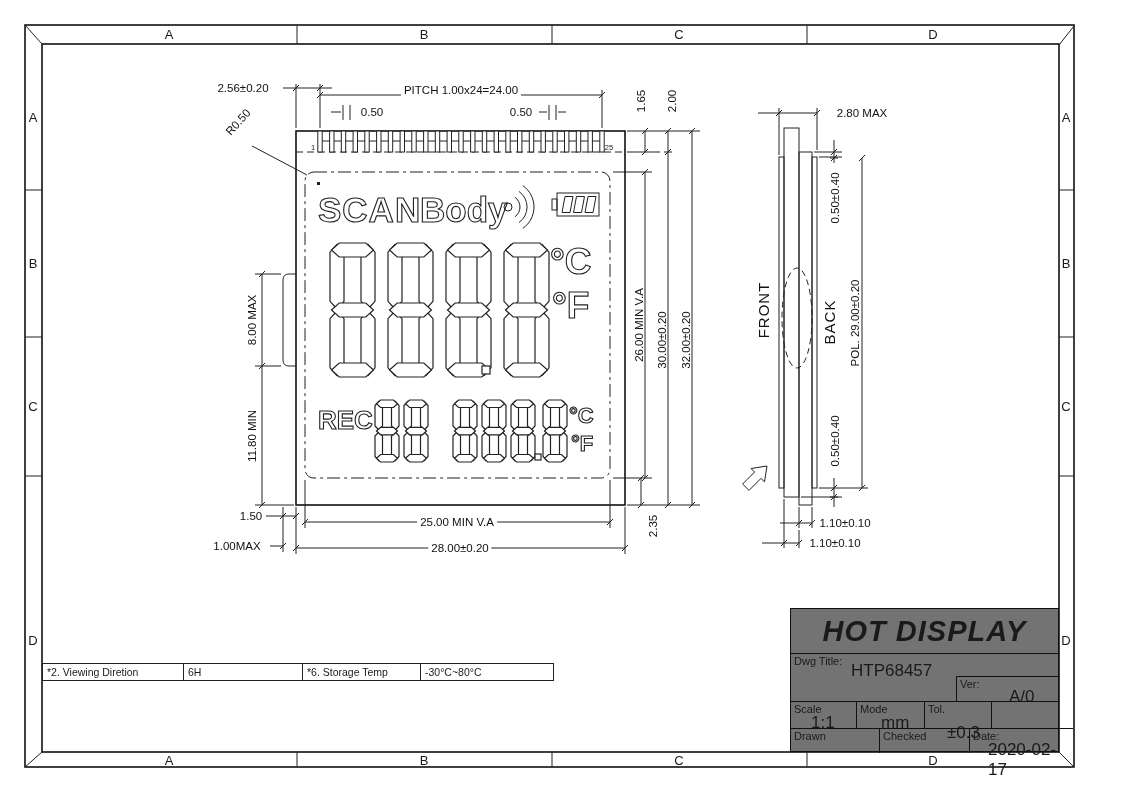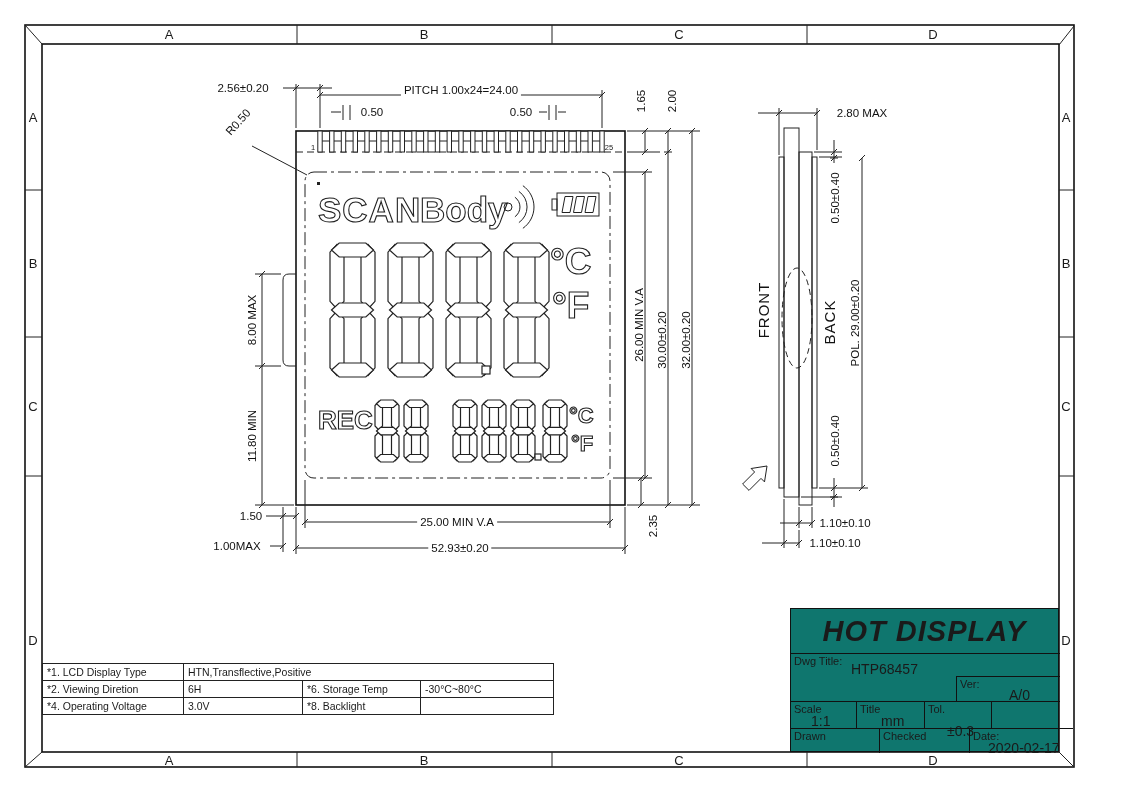--- a/index.html
+++ b/index.html
@@ -13,24 +13,24 @@
   .outline-txt{fill:#fff;stroke:#222;stroke-width:1.1;font-family:"Liberation Sans",sans-serif;font-weight:bold;}
   .lab{position:absolute;font-size:11.5px;white-space:nowrap;color:#111;}
   .c{transform:translate(-50%,-50%);}
   .r{transform:translate(-50%,-50%) rotate(-90deg);}
   .rr{transform:translate(-50%,-50%) rotate(-48deg);}
   .m{background:#fff;padding:0 3px;}
   .pinlab{position:absolute;font-size:7.5px;transform:translate(-50%,-50%);}
   .zlab{position:absolute;font-size:13px;transform:translate(-50%,-50%);}
   .big15{font-size:15px;letter-spacing:1px;}
   
-  #titleblock{position:absolute;left:790px;top:608px;width:269px;height:144px;border:1.7px solid #111;box-sizing:border-box;background:#0f766e;}
+  #titleblock{position:absolute;left:790px;top:608px;width:269px;height:144px;border:1.7px solid #111;box-sizing:border-box;background:#737373;}
   .tb-cell{position:absolute;box-sizing:border-box;border-left:1.2px solid #111;border-top:1.2px solid #111;}
   .tb-lab{position:absolute;left:3px;top:1px;font-size:11px;}
-  .tb-val{position:absolute;font-size:14px;text-align:right;}
+  .tb-val{position:absolute;font-size:17px;}
   #tb-company{position:absolute;left:0;top:0;width:100%;height:44px;display:flex;align-items:center;justify-content:center;
               font-size:29px;font-weight:bold;font-style:italic;letter-spacing:1px;}
   
   #spec{position:absolute;left:42px;top:663px;border-collapse:collapse;background:#fff;}
   #spec td{border:1.2px solid #222;font-size:10.5px;height:16px;padding:0 0 0 4px;white-space:nowrap;}
 </style>
 </head>
 <body>
 
 <div id="sheet">
@@ -325,21 +325,21 @@
   <span class="lab r" style="left:641px;top:101px">1.65</span>
   <span class="lab r" style="left:672px;top:101px">2.00</span>
   <span class="lab r" style="left:252px;top:320px">8.00 MAX</span>
   <span class="lab r" style="left:252px;top:436px">11.80 MIN</span>
   <span class="lab r" style="left:639px;top:325px">26.00 MIN V.A</span>
   <span class="lab r" style="left:662px;top:340px">30.00±0.20</span>
   <span class="lab r" style="left:686px;top:340px">32.00±0.20</span>
   <span class="lab c" style="left:251px;top:516px">1.50</span>
   <span class="lab c" style="left:237px;top:546px">1.00MAX</span>
   <span class="lab c m" style="left:457px;top:522px">25.00 MIN V.A</span>
-  <span class="lab c m" style="left:460px;top:548px">52.93±0.20</span>
+  <span class="lab c m" style="left:460px;top:548px">28.00±0.20</span>
   <span class="lab r" style="left:653px;top:526px">2.35</span>
 
   <span class="lab c" style="left:862px;top:113px">2.80 MAX</span>
   <span class="lab r" style="left:835px;top:198px">0.50±0.40</span>
   <span class="lab r" style="left:855px;top:323px">POL. 29.00±0.20</span>
   <span class="lab r" style="left:835px;top:441px">0.50±0.40</span>
   <span class="lab c" style="left:845px;top:523px">1.10±0.10</span>
   <span class="lab c" style="left:835px;top:543px">1.10±0.10</span>
   <span class="lab r big15" style="left:763px;top:310px">FRONT</span>
   <span class="lab r big15" style="left:829px;top:322px">BACK</span>
@@ -352,21 +352,21 @@
     </div>
     <div class="tb-cell" style="left:165px;top:67px;width:104px;height:25px">
       <span class="tb-lab">Ver:</span>
       <span class="tb-val" style="left:52px;top:10px">A/0</span>
     </div>
     <div class="tb-cell" style="left:0;top:92px;width:65px;height:27px;border-left:none">
       <span class="tb-lab">Scale</span>
       <span class="tb-val" style="left:20px;top:11px">1:1</span>
     </div>
     <div class="tb-cell" style="left:65px;top:92px;width:68px;height:27px">
-      <span class="tb-lab">Title</span>
+      <span class="tb-lab">Mode</span>
       <span class="tb-val" style="left:24px;top:11px">mm</span>
     </div>
     <div class="tb-cell" style="left:133px;top:92px;width:67px;height:27px">
       <span class="tb-lab">Tol.</span>
       <span class="tb-val" style="left:22px;top:21px">±0.3</span>
     </div>
     <div class="tb-cell" style="left:200px;top:92px;width:69px;height:27px"></div>
     <div class="tb-cell" style="left:0;top:119px;width:88px;height:25px;border-left:none">
       <span class="tb-lab">Drawn</span>
     </div>
@@ -380,31 +380,21 @@
   </div>
 
   <table id="spec">
     <colgroup>
         <col style="width:141px">
         <col style="width:119px">
         <col style="width:118px">
         <col style="width:133px">
       </colgroup>
     <tbody>
-        <tr>
-      <td>*1. LCD Display Type</td>
-      <td colspan="3">HTN,Transflective,Positive</td>
-    </tr>
     <tr>
       <td>*2. Viewing Diretion</td>
       <td>6H</td>
       <td>*6. Storage Temp</td>
       <td>-30°C~80°C</td>
     </tr>
-    <tr>
-      <td>*4. Operating Voltage</td>
-      <td>3.0V</td>
-      <td>*8. Backlight</td>
-      <td></td>
-    </tr>
   </tbody>
     </table>
 </div>
 
 </body></html>

